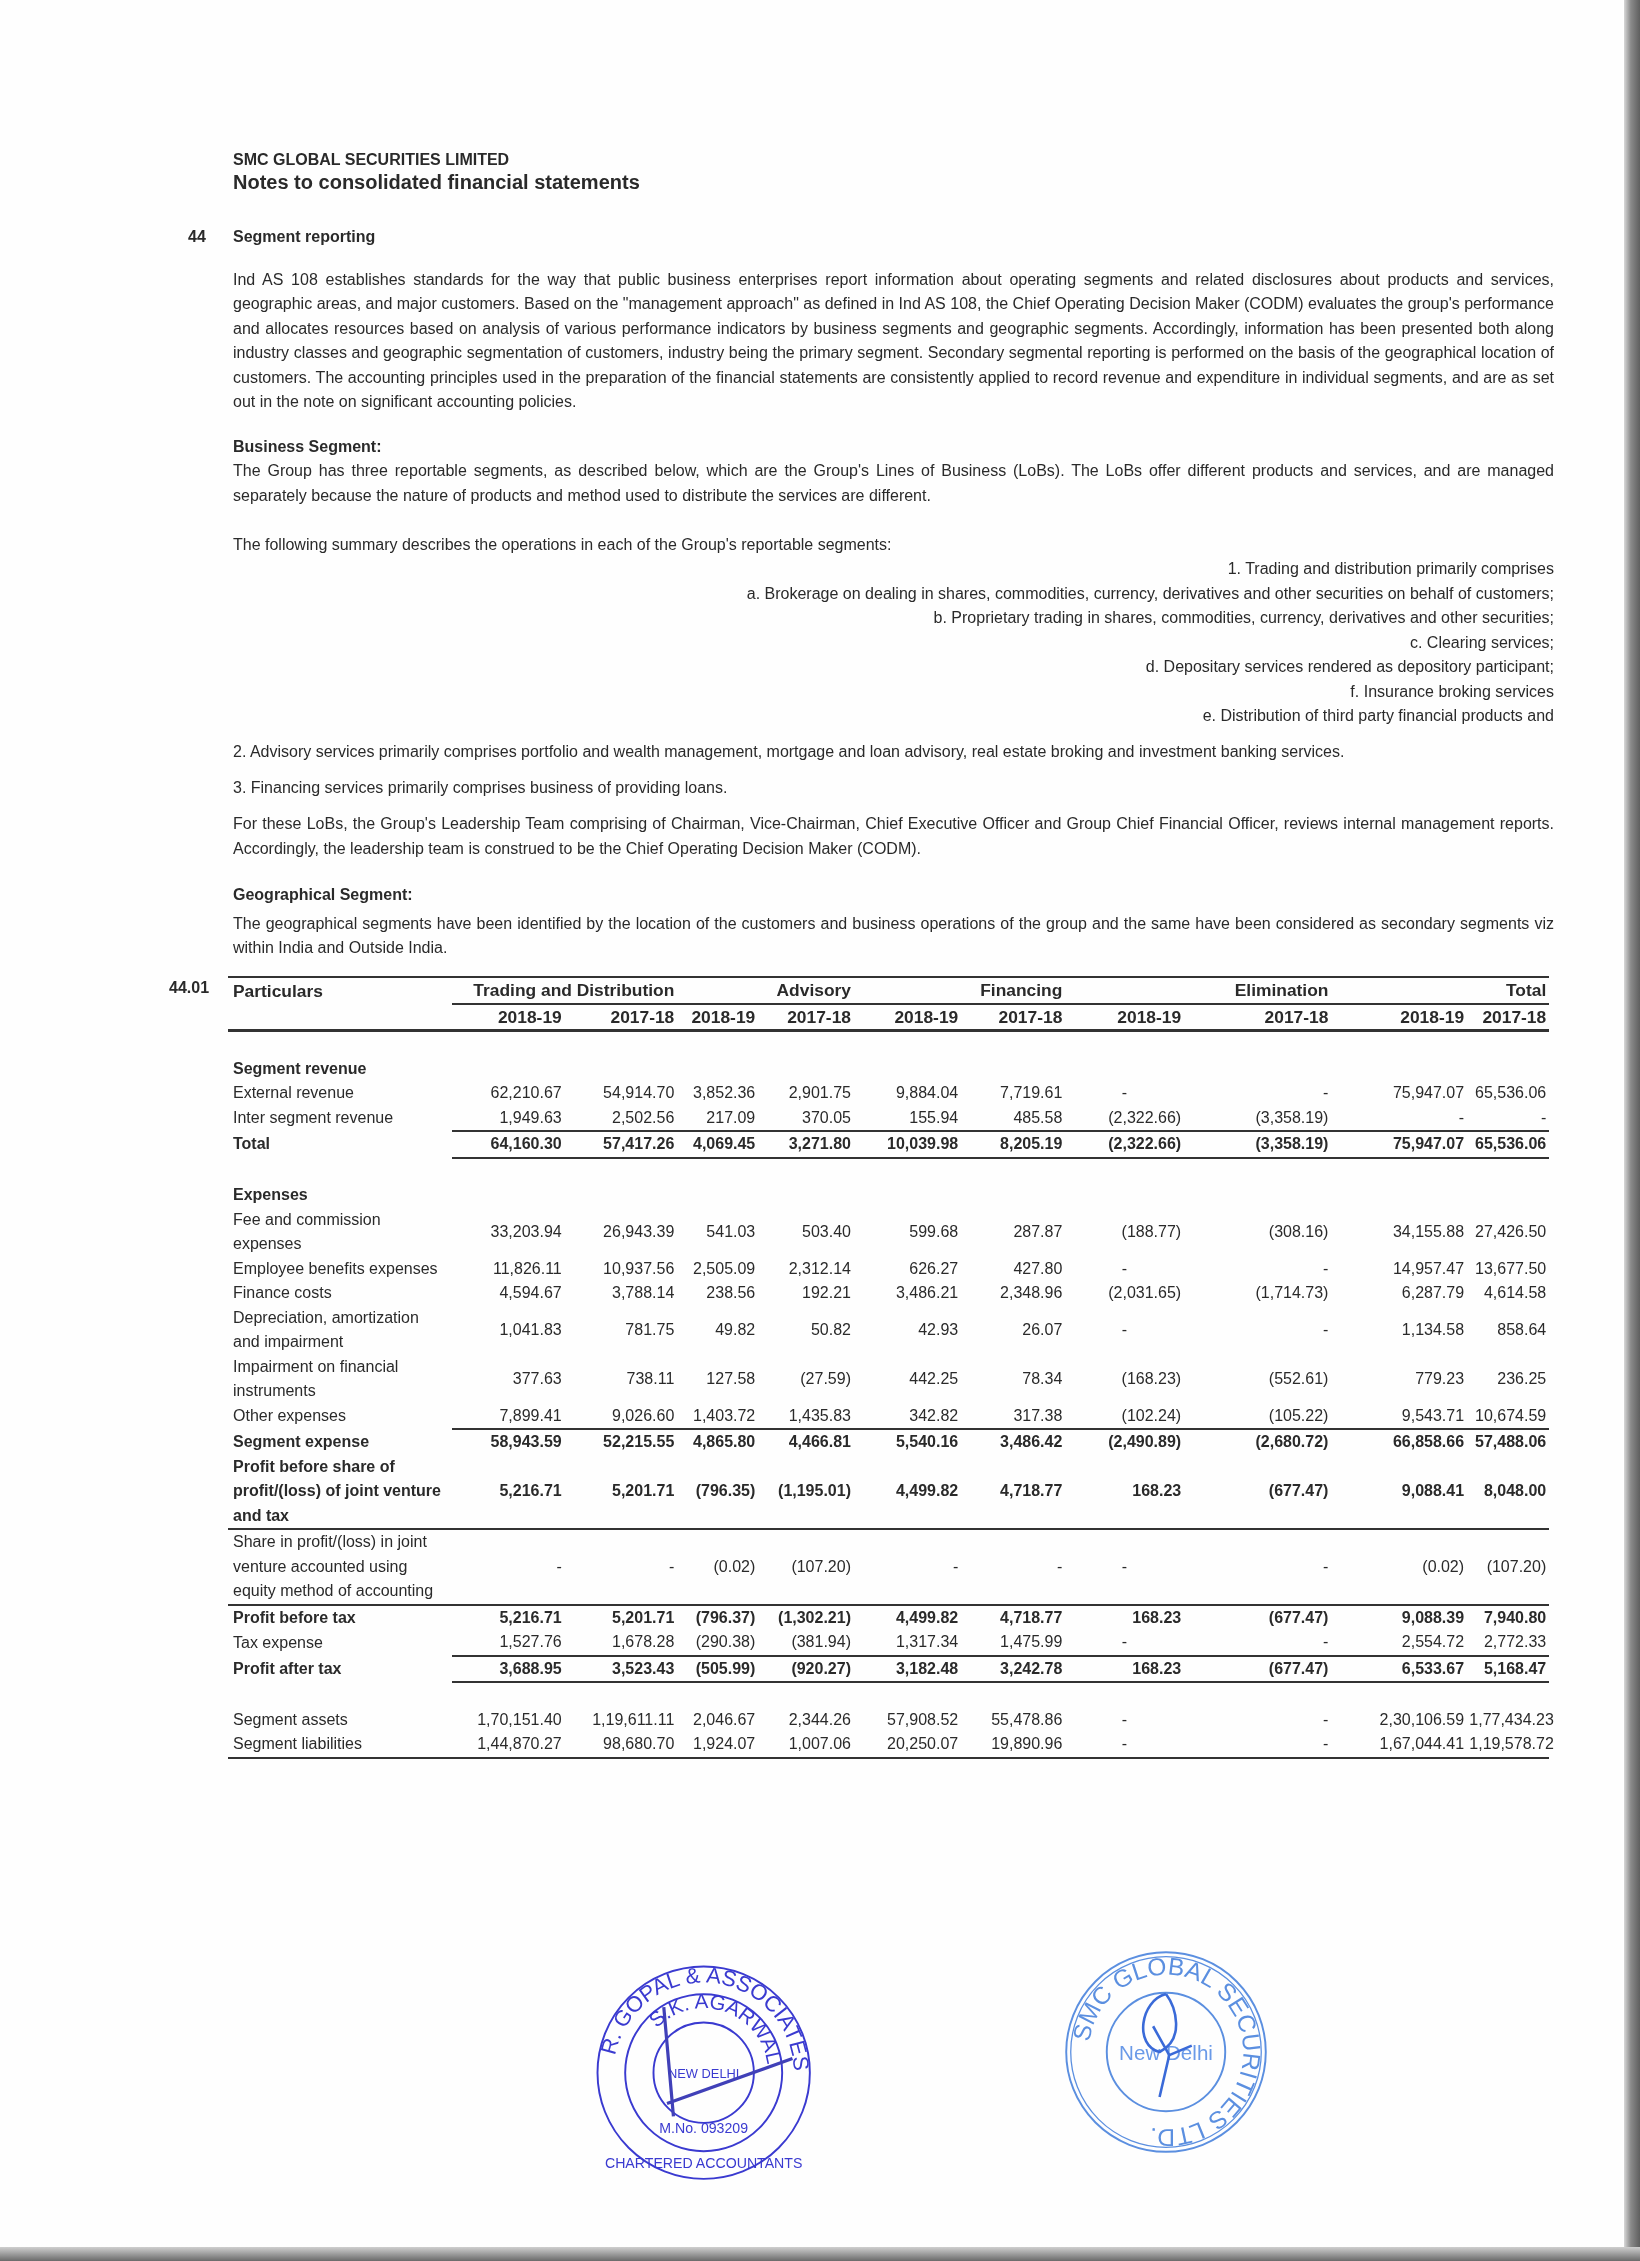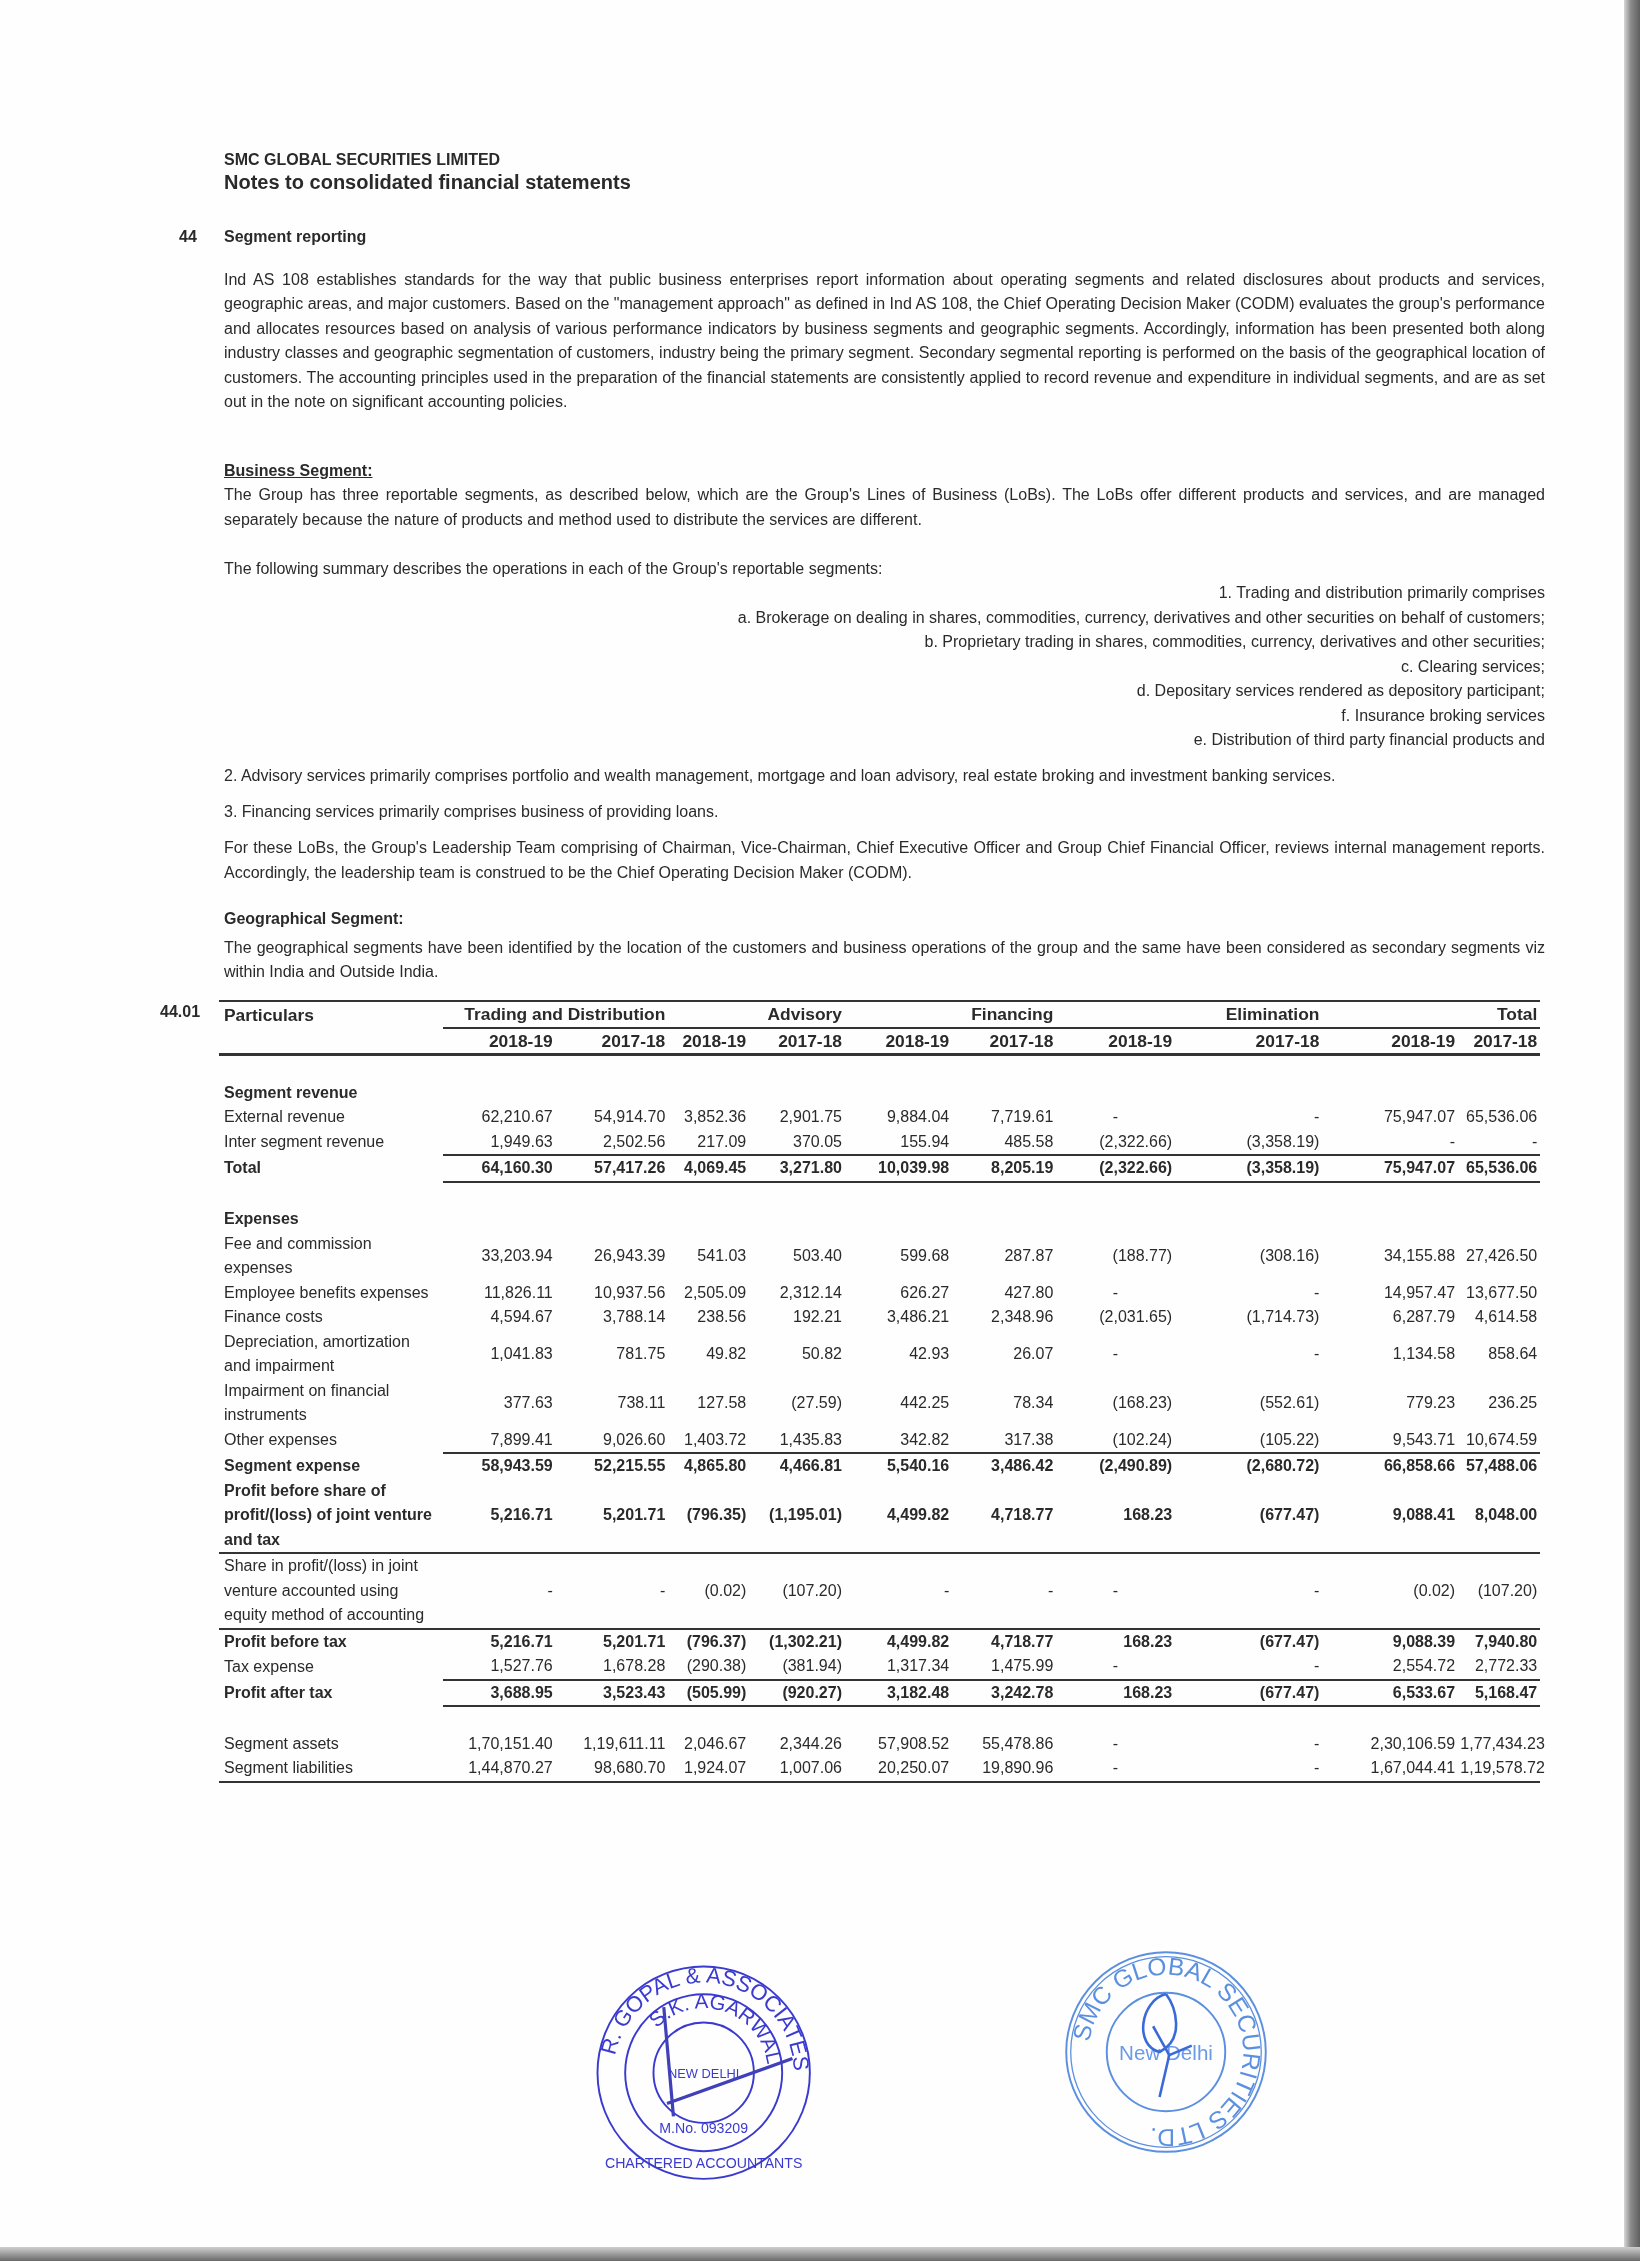--- a/index.html
+++ b/index.html
@@ -3,32 +3,32 @@
 <meta charset="utf-8">
 <style>
   html, body { margin: 0; padding: 0; background: #ffffff; }
   body { width: 1641px; height: 2261px; position: relative; overflow: hidden;
          font-family: "Liberation Sans", sans-serif; color: #2a2a2a; }
   .page { position: absolute; left: 0; top: 0; width: 1623px; height: 2261px; background: #fefefe; }
   .edge-right { position: absolute; right: 0; top: 0; width: 17.4px; height: 2261px;
                 background: linear-gradient(90deg, #d8d8d8, #8a8a8a 40%, #5a5a5a); }
   .edge-bottom { position: absolute; left: 0; bottom: 0; width: 1641px; height: 14px;
                  background: linear-gradient(180deg, #cfcfcf, #6a6a6a); }
-  .content { position: absolute; left: 224px; top: 149px; width: 1321px; font-size: 16px; line-height: 24.5px; }
+  .content { position: absolute; left: 233px; top: 149px; width: 1321px; font-size: 16px; line-height: 24.5px; }
   .hdr1 { font-weight: bold; font-size: 16px; line-height: 22px; }
   .hdr2 { font-weight: bold; font-size: 20px; line-height: 22px; }
   .secnum { position: absolute; left: -45px; font-weight: bold; }
   .sec-title { font-weight: bold; margin-top: 32px; position: relative; }
   p { margin: 0; }
   .justify { text-align: justify; }
   .para { margin-top: 18px; }
   .bold { font-weight: bold; }
   .list1 { margin: 0; padding: 0; list-style: none; text-align: right; }
   .sublist { margin: 0; padding-left: 37px; list-style: none; }
-  .gap-lg { margin-top: 44px; text-decoration: underline; }
+  .gap-lg { margin-top: 20px; }
   .gap-md { margin-top: 24.5px; }
   .gap-sm { margin-top: 9px; }
 
   .tbl-wrap { position: relative; margin-top: 15.5px; }
   .tbl-num { position: absolute; left: -64px; top: 0; font-weight: bold; }
   .tbl-caption { display: flex; justify-content: space-between; font-weight: bold; }
   .tbl-caption .unit { font-weight: normal; }
   table { border-collapse: collapse; width: 1321px; table-layout: fixed; font-size: 16px; margin-left: -5.2px; }
   th, td { padding: 0 2.6px; line-height: 24.5px; vertical-align: middle; }
   th { font-weight: bold; font-size: 17.4px; text-align: right; }

